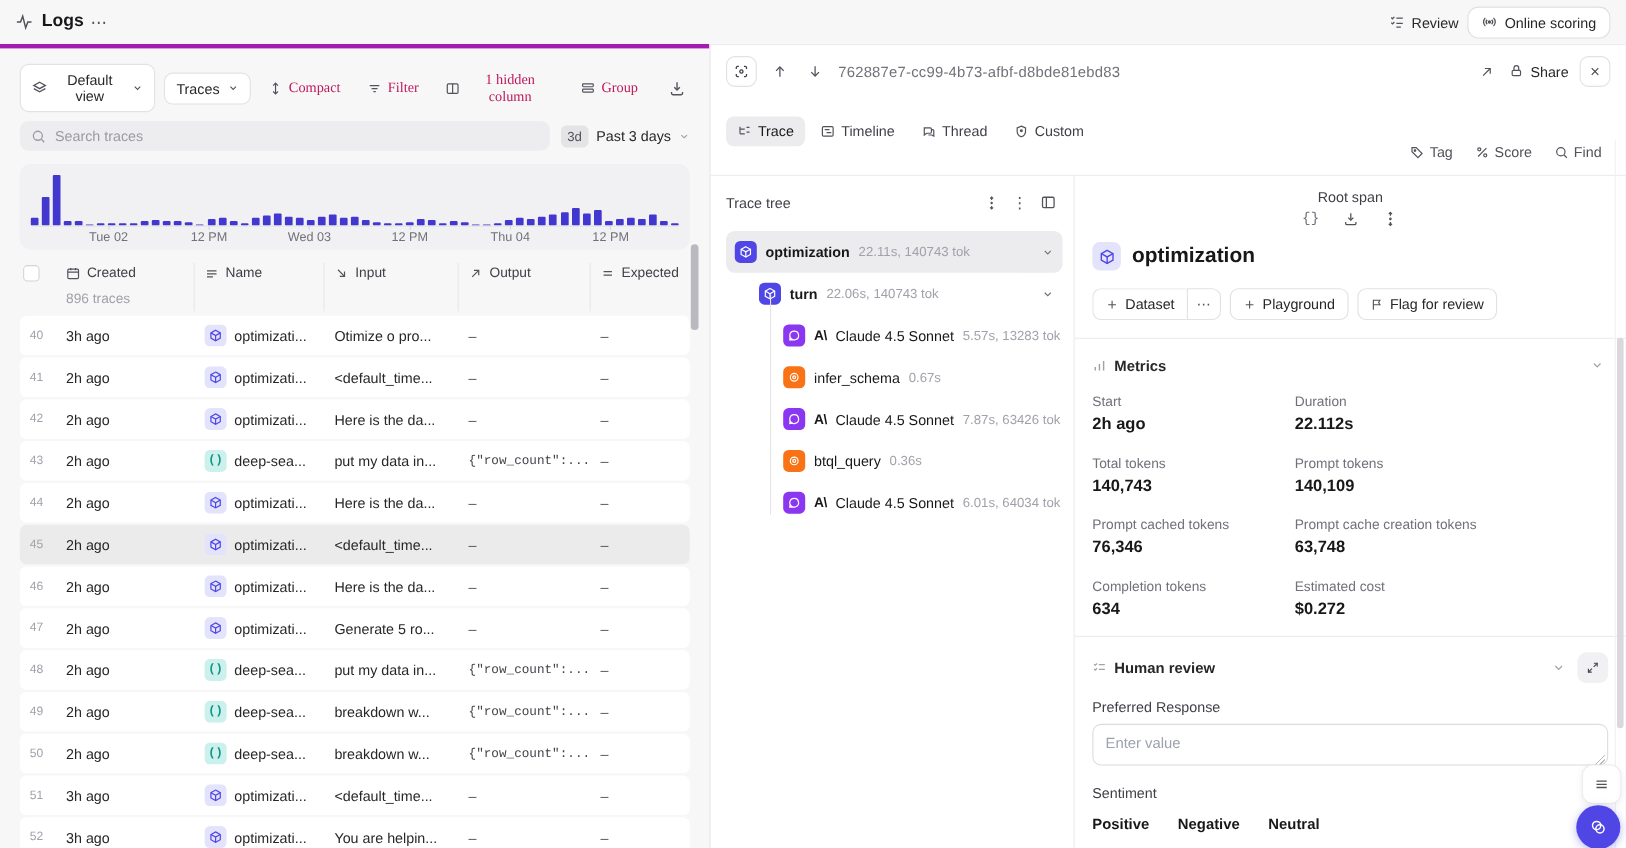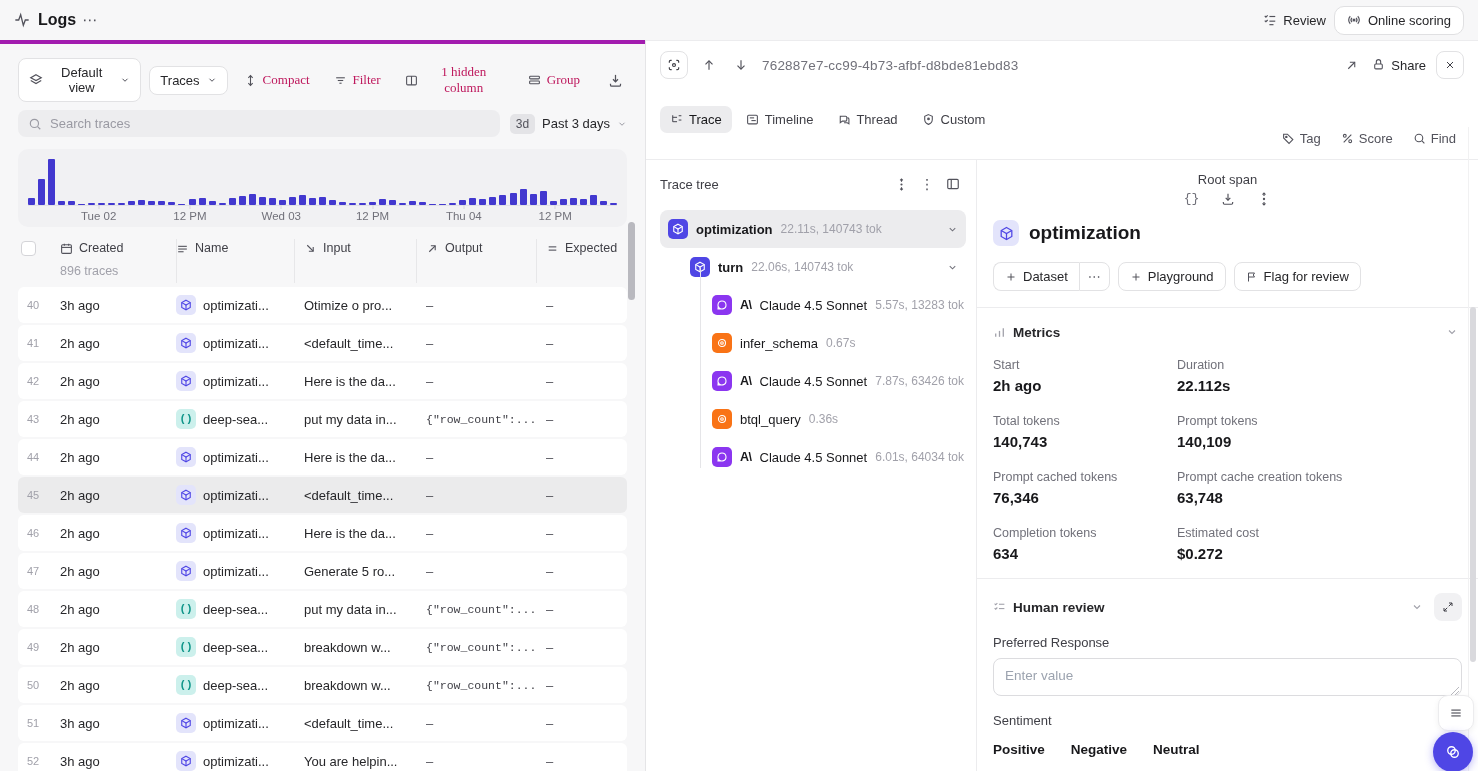--- a/index.html
+++ b/index.html
@@ -50,21 +50,21 @@
   .hist-axis{position:relative; height:20px; border-top:1px solid #e2e2e5; margin-top:0px;}
   .hist-axis .tick{position:absolute; top:4px; transform:translateX(-50%); font-size:11.5px; color:#71717a; white-space:nowrap;}
   .hist-axis .tickmark{position:absolute; top:-1px; width:1px; height:4px; background:#d6d6da; transform:translateX(-50%);}
 
   
   .thead{margin-top:10px; position:relative; height:48px;}
   .hrow{display:flex; align-items:center; height:22px;}
   .hsub{display:flex; align-items:center; height:24px;}
   .col-num{width:34px; flex:0 0 auto; display:flex; align-items:center;}
   .col-created{width:124px; flex:0 0 auto; padding-left:8px;}
-  .col-name{width:118px; flex:0 0 auto; }
+  .col-name{width:118px; flex:0 0 auto; padding-left:10px;}
   .col-input{width:122px; flex:0 0 auto; padding-left:10px;}
   .col-output{width:120px; flex:0 0 auto; padding-left:10px;}
   .col-expected{flex:1; padding-left:10px;}
   .hcell{display:flex; align-items:center; gap:6px; font-size:12.5px; color:#3f3f46;}
   .thead .vline{position:absolute; top:2px; width:1px; height:44px; background:#e7e7e9;}
   .checkbox{width:15px; height:15px; border:1px solid #d4d4d8; border-radius:4px; background:#fff; margin-left:3px; cursor:pointer;}
   .traces-count{font-size:12.5px; color:#a1a1aa;}
   .blurblob{height:12px; border-radius:6px; background:#d9d9f0; filter:blur(5px); width:70px;}
 
   .rows{margin-top:2px;}

